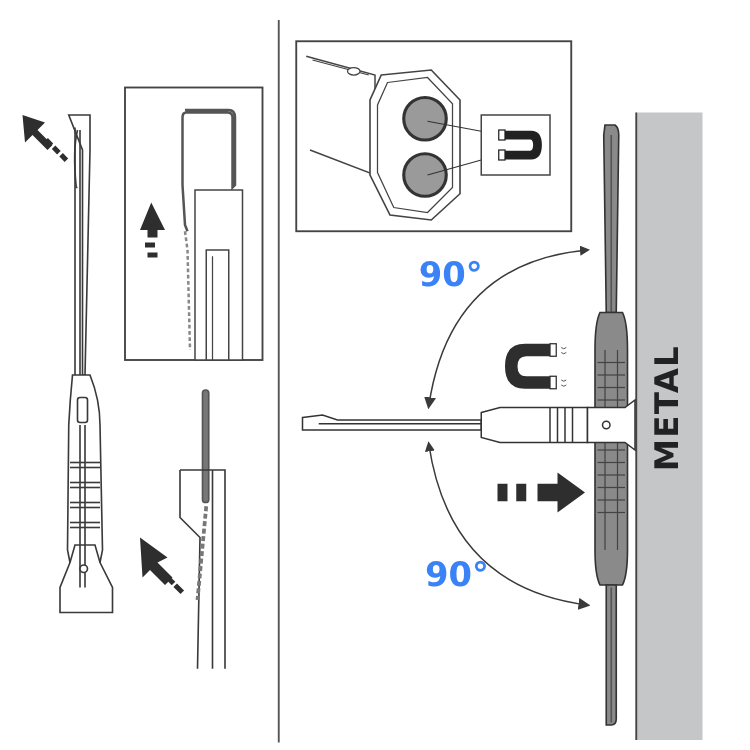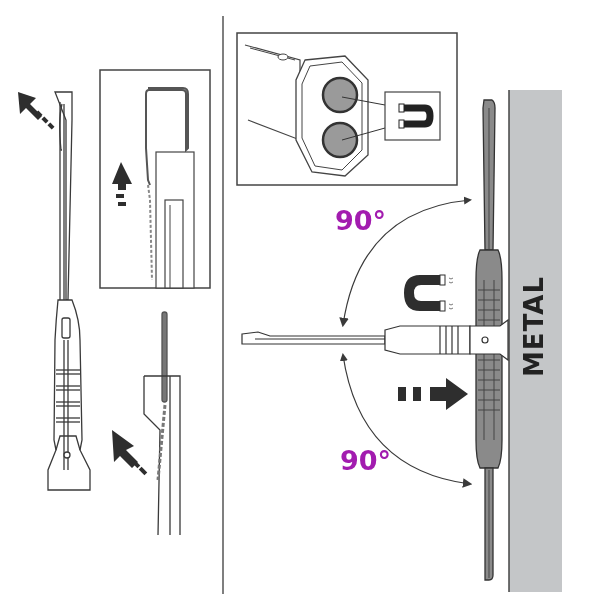--- a/index.html
+++ b/index.html
@@ -1,18 +1,18 @@
 <!DOCTYPE html>
 <html><head>
 <meta charset="utf-8">
 <style>
   html, body { margin: 0; padding: 0; background: #ffffff; }
   body { width: 600px; height: 600px; position: relative; overflow: hidden; font-family: "DejaVu Sans", sans-serif; }
   svg { position: absolute; left: 0; top: 0; }
-  .label-90 { position: absolute; font-family: "DejaVu Sans", sans-serif; font-weight: bold; font-size: 27px; color: #a21caf; letter-spacing: 0px; }
+  .label-90 { position: absolute; font-family: "DejaVu Sans", sans-serif; font-weight: bold; font-size: 27px; color: #3b82f6; letter-spacing: 0px; }
   .metal-label { position: absolute; font-family: "DejaVu Sans", sans-serif; font-weight: bold; font-size: 26px; color: #222222; transform: rotate(-90deg); transform-origin: center center; letter-spacing: 1px; }
 </style>
 </head>
 <body>
 
 <svg width="600" height="600" viewBox="0 0 600 600">
   <defs>
     <marker id="arrowhead" markerWidth="8" markerHeight="8" refX="6" refY="4" orient="auto">
       <path d="M0,0 L8,4 L0,8 Z" fill="#3a3a3a"></path>
     </marker>

